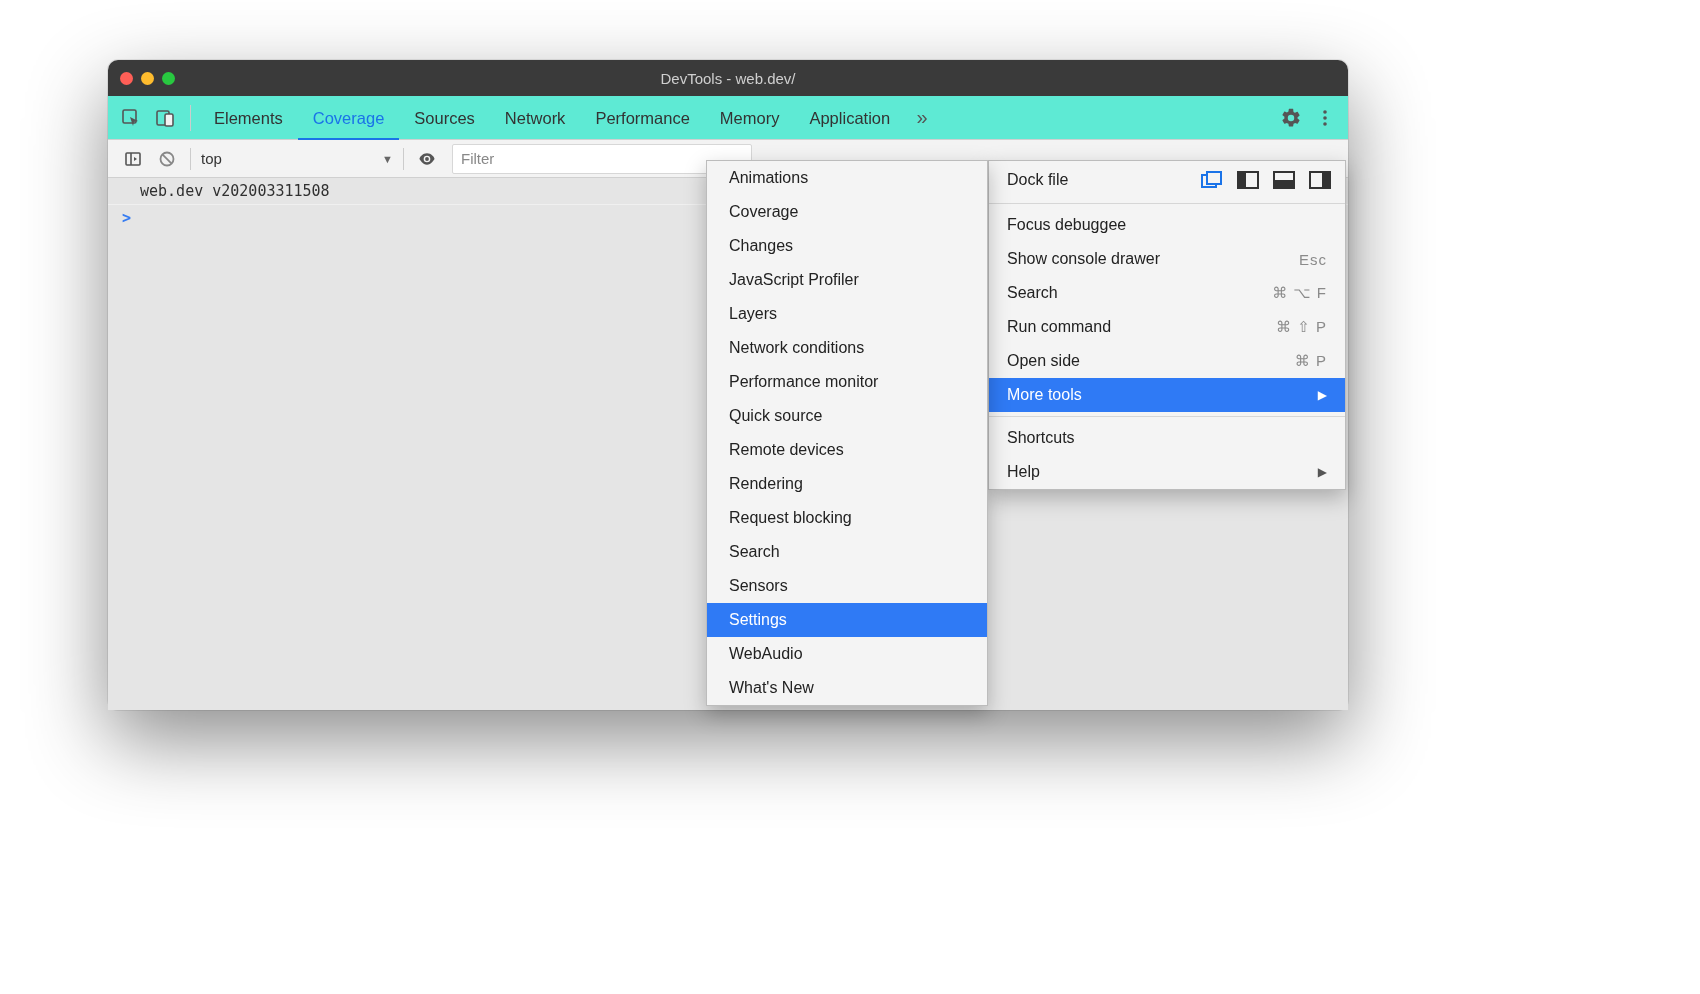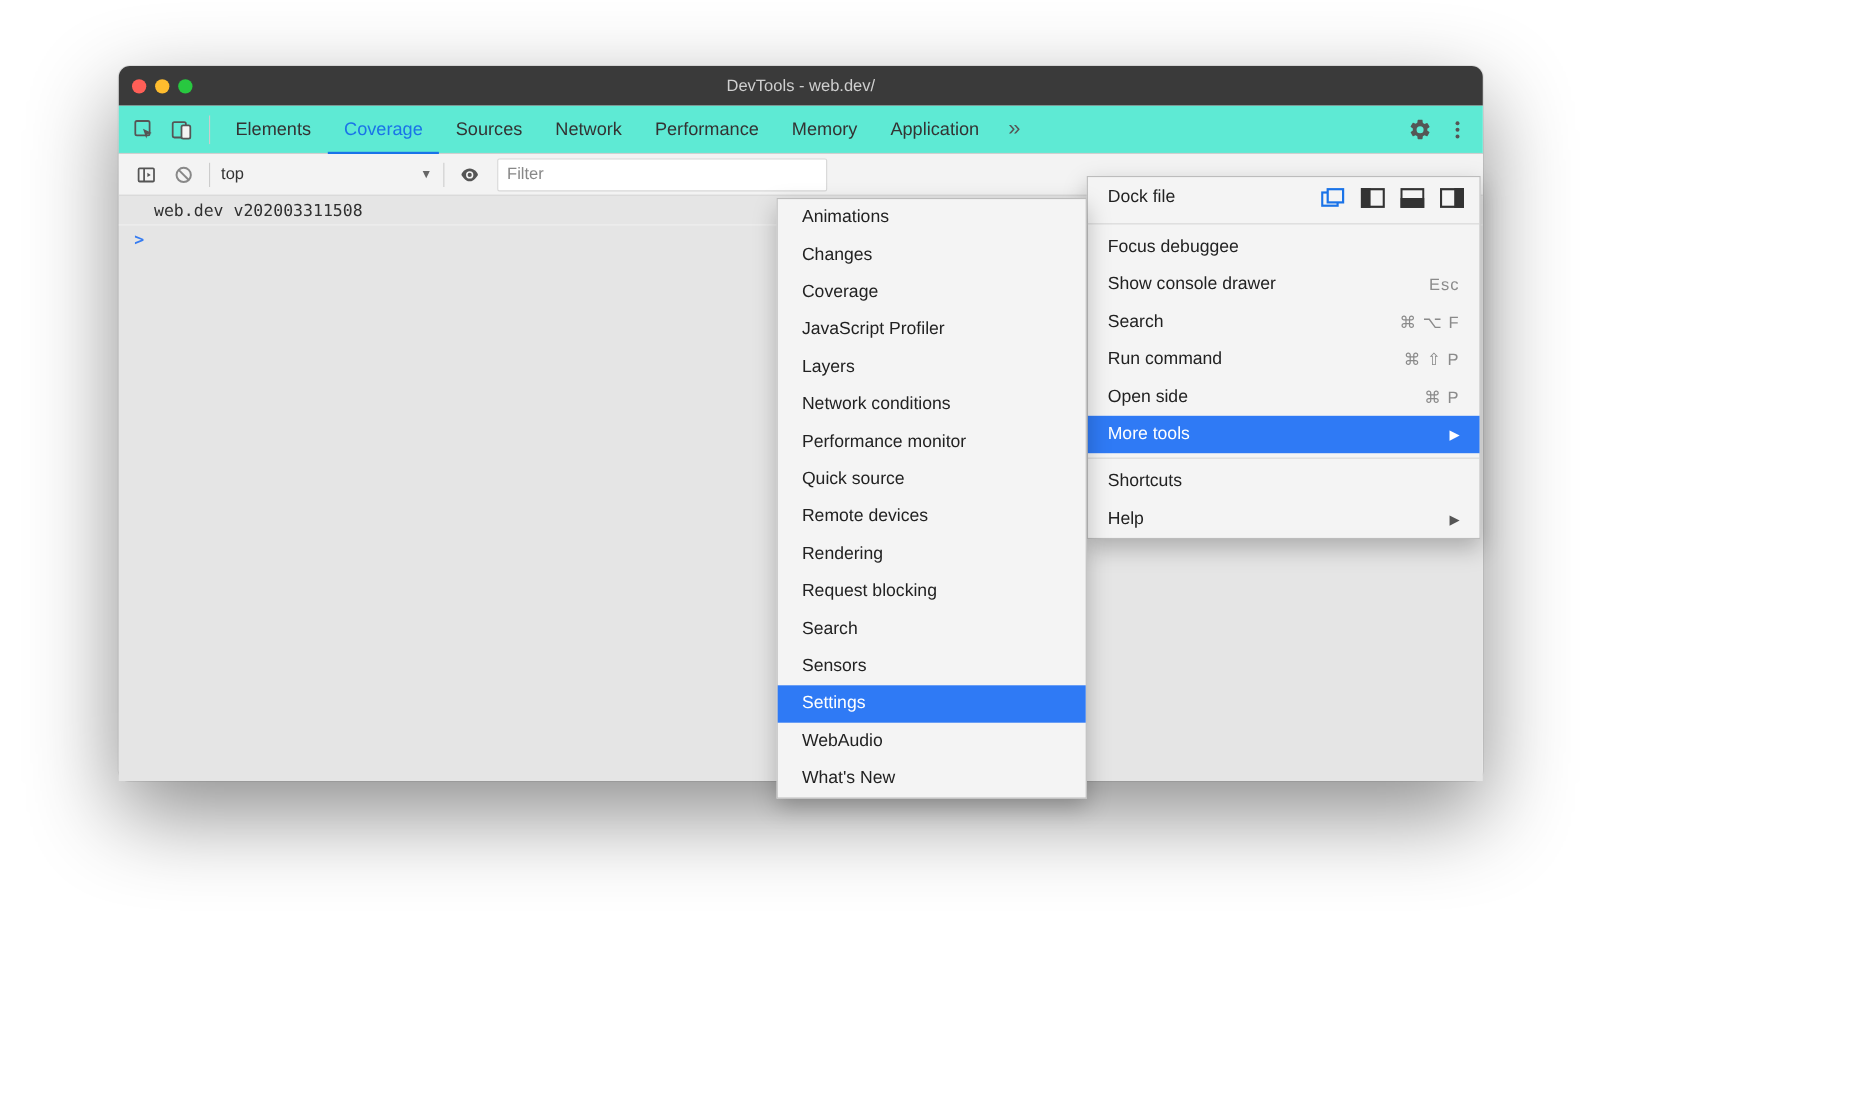--- a/index.html
+++ b/index.html
@@ -128,21 +128,21 @@
 
   .menu.main {
     right: 2px; top: 100px; width: 358px;
   }
   .dock-row { display: flex; align-items: center; justify-content: space-between; padding: 10px 14px 10px 18px;}
   .dock-icons { display: flex; gap: 14px; }
   .dock-icons .di { width: 22px; height: 18px; display:flex; }
   .di svg { width: 22px; height: 18px; }
 
   .menu.sub {
-    right: 360px; top: 100px; width: 282px; margin-top: 20px;
+    right: 360px; top: 100px; width: 282px;
   }
   .menu.sub .row { padding: 6px 22px; }
 
   svg { display: block; }
 </style>
 </head>
 <body>
 
 <div class="window">
 
@@ -295,24 +295,24 @@
       <span>Help</span>
       <span class="arrow">▶</span>
     </div>
   </div>
 
   <div class="menu sub" id="submenu">
       <div class="row">
         <span>Animations</span>
       </div>
       <div class="row">
+        <span>Coverage</span>
+      </div>
+      <div class="row">
         <span>Changes</span>
-      </div>
-      <div class="row">
-        <span>Coverage</span>
       </div>
       <div class="row">
         <span>JavaScript Profiler</span>
       </div>
       <div class="row">
         <span>Layers</span>
       </div>
       <div class="row">
         <span>Network conditions</span>
       </div>

